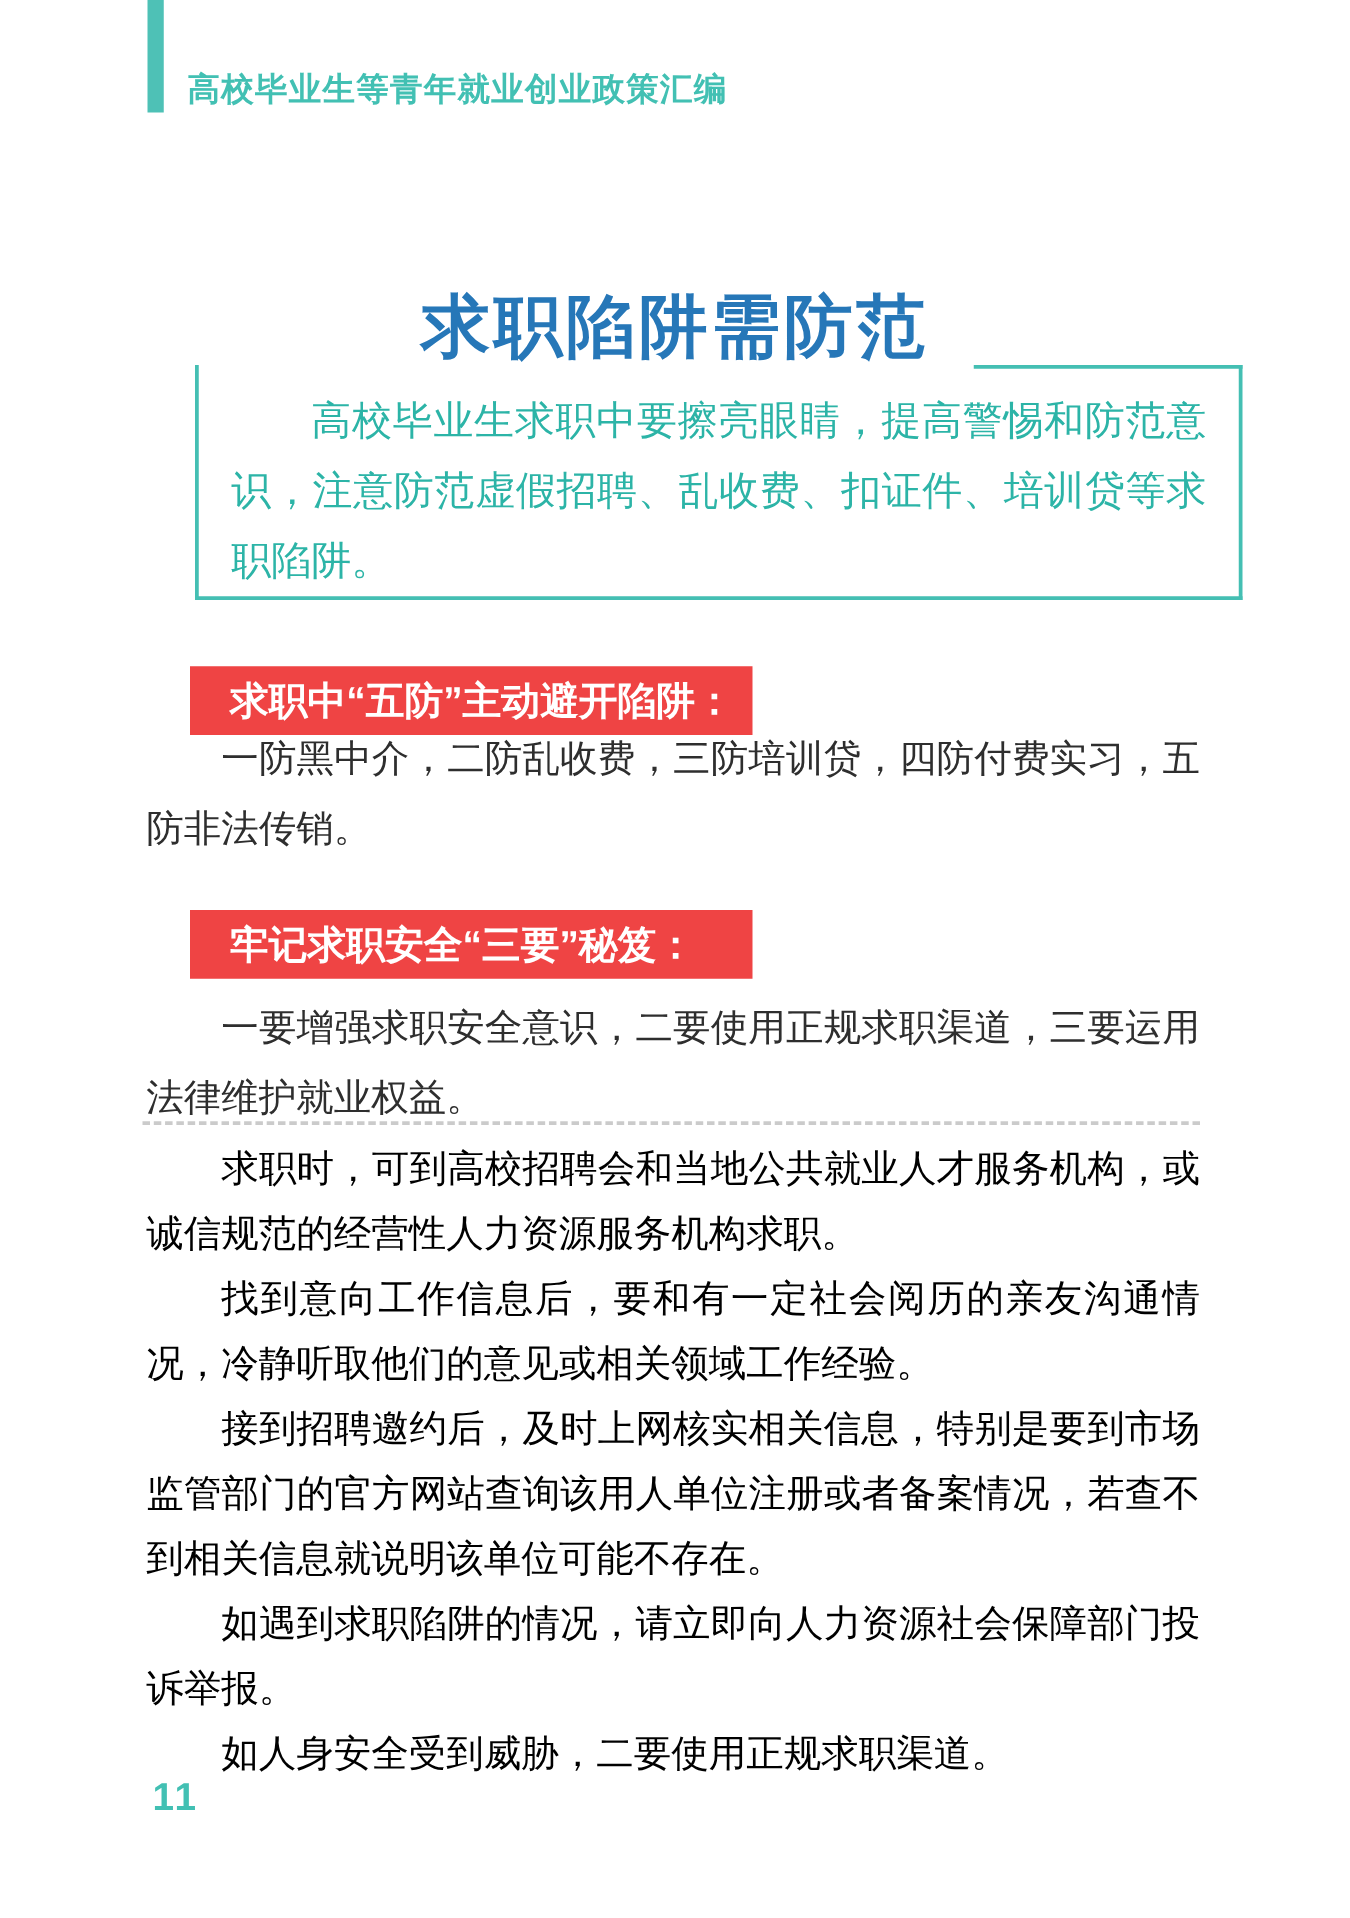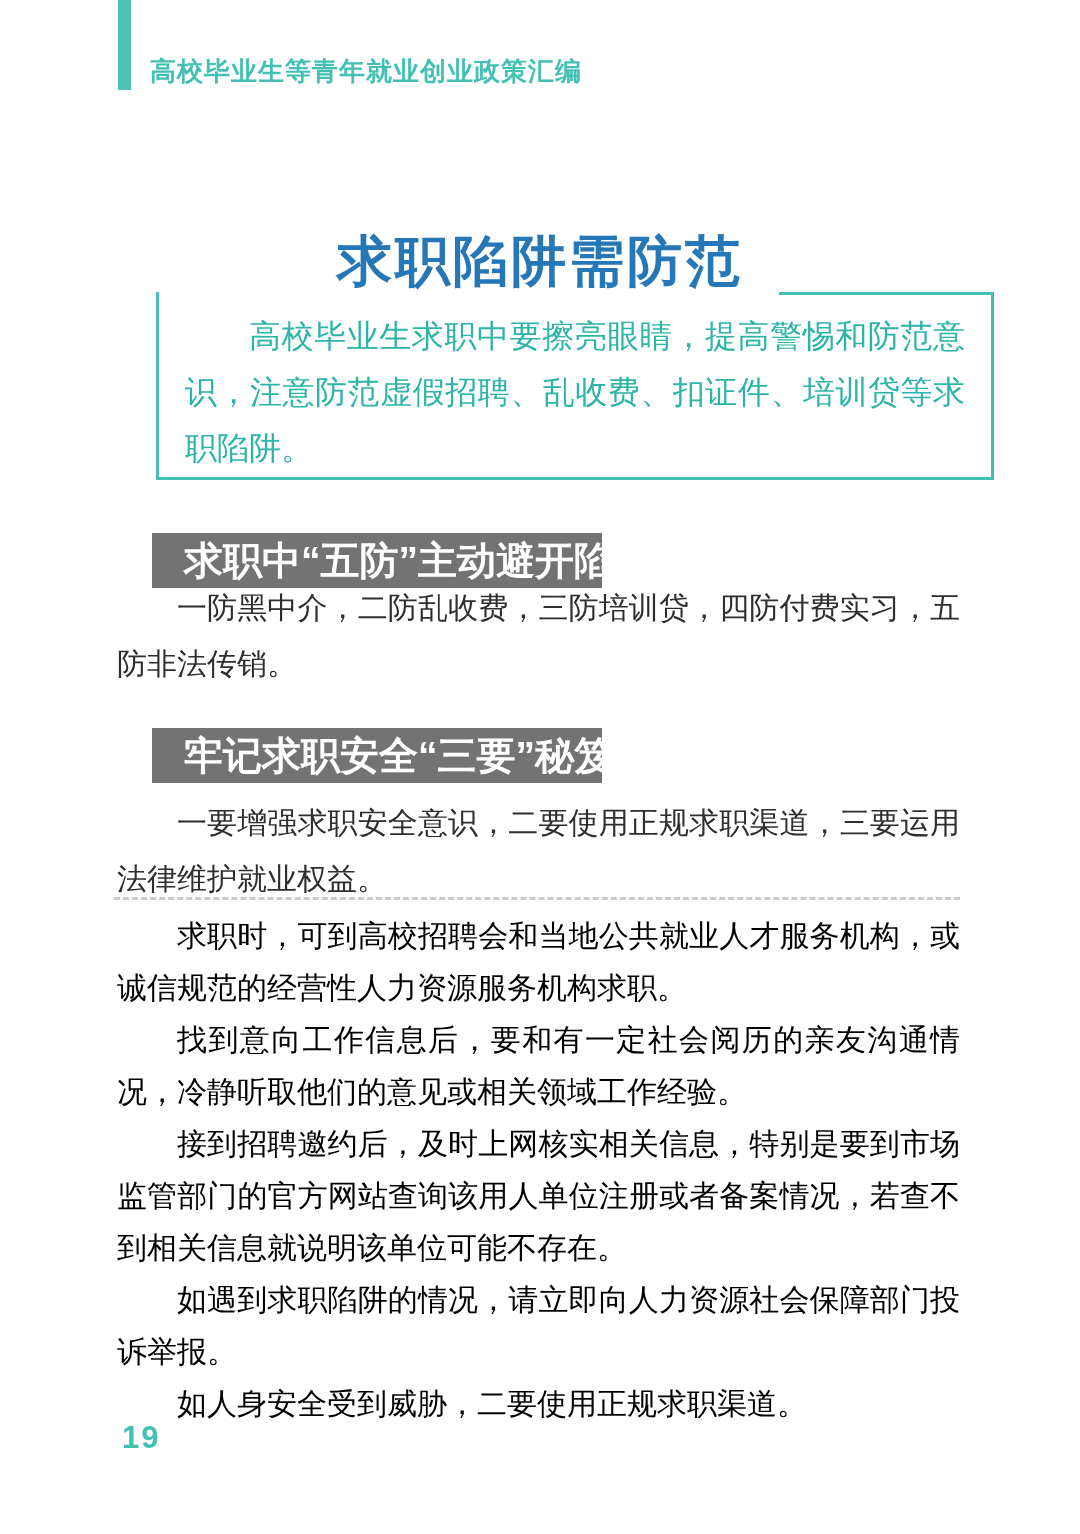--- a/index.html
+++ b/index.html
@@ -75,23 +75,23 @@
     text-align: justify;
     text-indent: 2em;
   }
   
   .section-bar {
     position: absolute;
     left: 152px;
     width: 450px;
     height: 55px;
     box-sizing: border-box;
-    background: #737373;
+    background: #ef4444;
     color: #ffffff;
-    font-size: 39px;
+    font-size: 31px;
     font-weight: bold;
     line-height: 55px;
     padding-left: 32px;
     white-space: nowrap;
   }
   .section-bar.first { top: 533px; }
   .section-bar.second { top: 728px; }
   
   .body-par {
     position: absolute;
@@ -166,15 +166,15 @@
   <div class="dashed-divider"></div>
 
   <div class="main-block">
     <p>求职时，可到高校招聘会和当地公共就业人才服务机构，或诚信规范的经营性人力资源服务机构求职。</p>
     <p>找到意向工作信息后，要和有一定社会阅历的亲友沟通情况，冷静听取他们的意见或相关领域工作经验。</p>
     <p>接到招聘邀约后，及时上网核实相关信息，特别是要到市场监管部门的官方网站查询该用人单位注册或者备案情况，若查不到相关信息就说明该单位可能不存在。</p>
     <p>如遇到求职陷阱的情况，请立即向人力资源社会保障部门投诉举报。</p>
     <p>如人身安全受到威胁，二要使用正规求职渠道。</p>
   </div>
 
-  <div class="page-number">19</div>
+  <div class="page-number">11</div>
 
 </div>
 
 </body></html>

